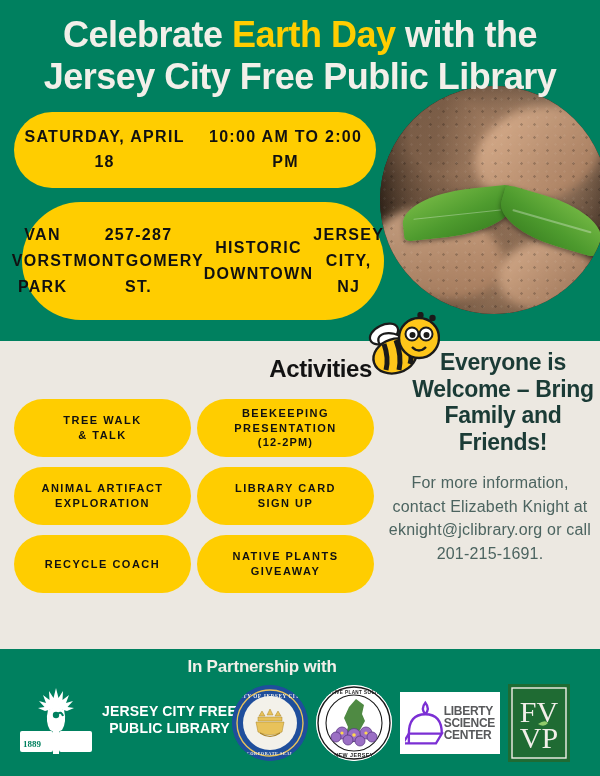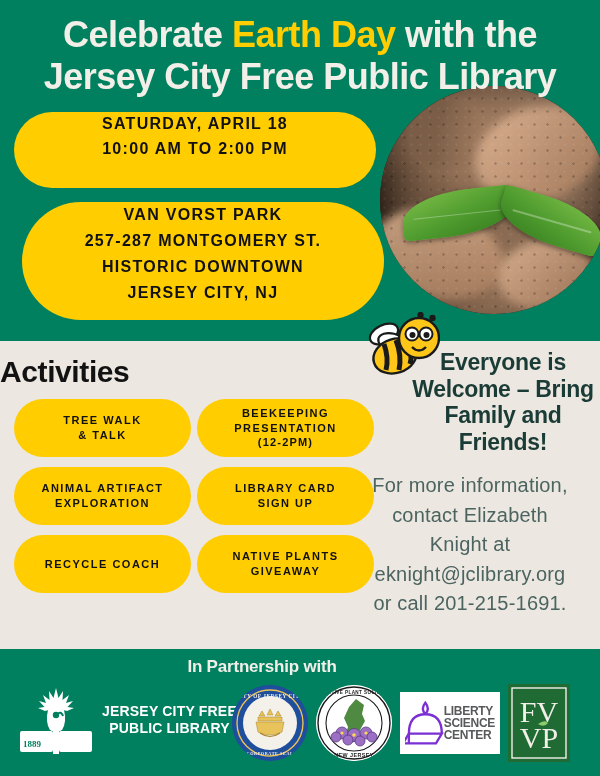--- a/index.html
+++ b/index.html
@@ -77,31 +77,31 @@
   
   .info-pill {
     position:absolute;
     background:#FFCD00;
     border-radius:999px;
     color:#111;
     font-weight:bold;
     text-align:center;
     letter-spacing:1.3px;
     z-index:5;
-    display:flex; flex-direction:column; align-items:center; justify-content:flex-start;
+    display:flex; flex-direction:row; align-items:center; justify-content:flex-end;
   }
   .pill-date { left:14px; top:112px; width:362px; height:76px; font-size:16px; line-height:1.55; }
   .pill-place { left:22px; top:202px; width:362px; height:118px; font-size:16px; line-height:1.62; }
 
   
   .middle { position:absolute; left:0; top:341px; width:600px; height:308px; background:#ECE8E1; }
 
   .activities-title {
     position:absolute; left:0; top:14px; width:372px;
-    text-align:left; font-size:30px; font-weight:bold; color:#121212;
+    text-align:right; font-size:24px; font-weight:bold; color:#121212;
     letter-spacing:-0.4px;
   }
   .act-grid {
     position:absolute; left:14px; top:58px; width:360px;
     display:grid; grid-template-columns:1fr 1fr; gap:10px 6px;
   }
   .act-pill {
     background:#FFCD00; border-radius:999px;
     min-height:58px;
     display:flex; flex-direction:column; align-items:center; justify-content:center;
@@ -114,23 +114,23 @@
   
   .bee { position:absolute; left:362px; top:312px; width:78px; height:74px; z-index:9; }
 
   .welcome {
     position:absolute; left:412px; top:8px; width:182px;
     text-align:center;
     font-size:23px; font-weight:bold; color:#1B3B36;
     line-height:1.16; letter-spacing:-0.3px;
   }
   .contact {
-    position:absolute; left:364px; top:130px; width:212px;
+    position:absolute; left:384px; top:130px; width:212px;
     text-align:center; color:#4C6460;
-    font-size:20px; line-height:1.48; letter-spacing:.2px;
+    font-size:16px; line-height:1.48; letter-spacing:.2px;
   }
 
   
   .footer {
     position:absolute; left:0; top:649px; width:600px; height:127px;
     background:#00805F;
   }
   .partnership {
     position:absolute; left:0; top:8px; width:524px;
     text-align:center; color:#F2EFE9; font-weight:bold; font-size:17px;

